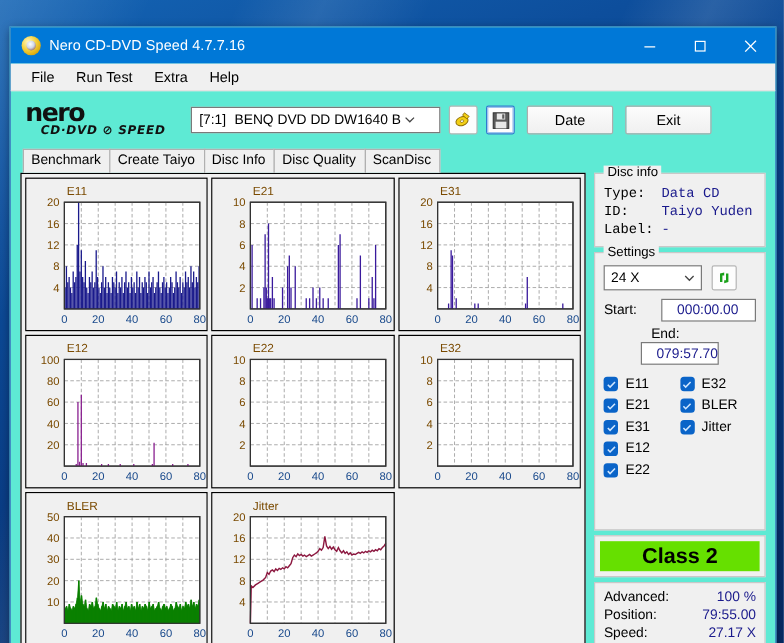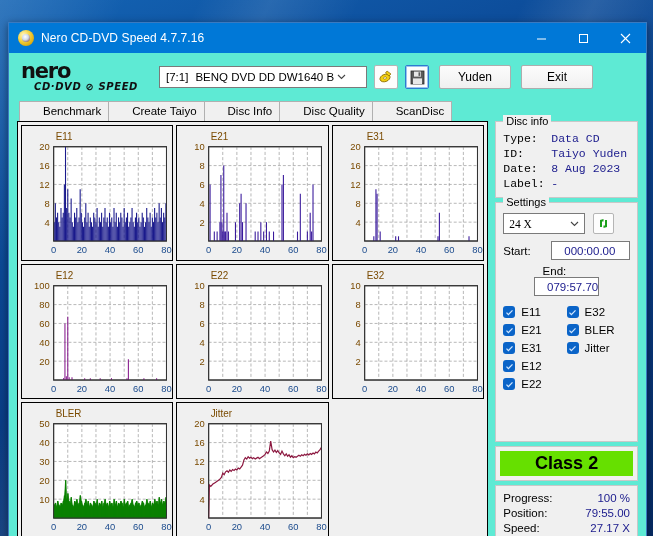--- a/index.html
+++ b/index.html
@@ -61,42 +61,42 @@
   .ticon.focus{border:1px solid #2e7bd0;box-shadow:0 0 0 1px #9cc4ee inset;}
   .btn{
     height:24px;min-width:72px;border:1px solid #adadad;background:linear-gradient(#fcfcfc,#f0f0f0);
     font-size:12px;color:#000;display:flex;align-items:center;justify-content:center;margin-left:10px;
     box-sizing:border-box;border-radius:2px;
   }
   
   .tabstrip{height:20px;display:flex;align-items:flex-end;padding-left:10px;flex:0 0 auto;
     position:relative;}
   .tab{
-    font-size:11.5px;color:#000;padding:2px 7px 3px 23px;border:1px solid #b0b0b0;border-bottom:none;
+    font-size:11.5px;color:#000;padding:2px 7px 3px 6px;border:1px solid #b0b0b0;border-bottom:none;
     background:#f0f0f0;margin-right:-1px;position:relative;white-space:nowrap;line-height:14px;
   }
   .tab.active{background:#fff;font-size:12px;padding:3px 8px 4px 8px;z-index:3;border-color:#9a9a9a;}
   
   .body{flex:1 1 auto;display:flex;padding:0 8px 8px 8px;gap:7px;min-height:0;}
   .charts-panel{
     width:472px;background:#f0f0f0;border:1px solid #000;box-sizing:border-box;
     display:grid;grid-template-columns:1fr 1fr 1fr;grid-template-rows:1fr 1fr 1fr;
     padding:3px;gap:3px;
   }
   .chart-cell{position:relative;background:#f0f0f0;border:1px solid #000;box-sizing:border-box;overflow:hidden;}
   .chart-cell.empty{border:none;background:transparent;}
   .chart-cell svg{display:block;width:100%;height:100%;}
   
   .side{width:143px;display:flex;flex-direction:column;gap:4px;}
   .group{border:1px solid #c8c8c8;background:#f0f0f0;position:relative;padding:7px 7px 6px 7px;box-sizing:border-box;}
   .group-title{position:absolute;top:-7px;left:7px;background:#f0f0f0;padding:0 3px;font-size:11px;color:#000;}
   .kv{display:flex;font-size:11.5px;line-height:15px;color:#000;font-family:Liberation Mono, monospace;}
   .kv .k{width:48px;flex:0 0 auto;}
   .kv .v{color:#1a1a8c;}
-  .speed-row{display:flex;align-items:center;margin-bottom:7px;font-family:Liberation Serif, serif;}
+  .speed-row{display:flex;align-items:center;margin-bottom:7px;}
   .speed-sel{width:82px;height:21px;border:1px solid #7a7a7a;background:#fff;display:flex;align-items:center;
     font-size:11.5px;padding:0 2px 0 5px;box-sizing:border-box;}
   .speed-sel .lbl{flex:1 1 auto;}
   .refresh{width:21px;height:21px;border:1px solid #b5b5b5;background:#fdfdfd;margin-left:8px;
     display:flex;align-items:center;justify-content:center;box-sizing:border-box;border-radius:2px;}
   .fld-row{display:flex;align-items:center;margin-bottom:5px;}
   .fld-row .k{width:48px;font-size:11.5px;color:#000;}
   .fld{flex:1 1 auto;height:19px;border:1px solid #7a7a7a;background:#fff;font-size:11.5px;color:#1a1a8c;
     display:flex;align-items:center;padding-left:12px;box-sizing:border-box;}
   .cbgrid{display:grid;grid-template-columns:1fr 1fr;row-gap:6px;}
@@ -134,20 +134,26 @@
       </div>
       <div class="tb-btn close">
         <svg width="11" height="11" viewBox="0 0 11 11">
             <line x1="1" y1="1" x2="10" y2="10" stroke="#fff" stroke-width="1.1"></line>
             <line x1="10" y1="1" x2="1" y2="10" stroke="#fff" stroke-width="1.1"></line>
           </svg>
       </div>
     </div>
   </div>
 
+  <div class="menubar">
+    <div class="menu-item">File</div>
+    <div class="menu-item">Run Test</div>
+    <div class="menu-item">Extra</div>
+    <div class="menu-item">Help</div>
+  </div>
 
   <div class="toolbar">
     <div class="logo">
       <div class="logo-nero">nero</div>
       <div class="logo-sub">CD·DVD ⊘ SPEED</div>
     </div>
     <div class="drive-select">
       <span class="drive-id">[7:1]</span>
       <span class="drive-name">BENQ DVD DD DW1640 BSLB</span>
       <span class="chev">
@@ -164,21 +170,21 @@
       </svg>
     </div>
     <div class="ticon focus">
       <svg width="15" height="15" viewBox="0 0 15 15">
         <rect x="1" y="1" width="13" height="13" fill="#5b5b5b" stroke="#2b2b2b" stroke-width="0.8"></rect>
         <rect x="4" y="1.6" width="7" height="5" fill="#e8e8e8"></rect>
         <rect x="8.5" y="2.3" width="1.8" height="3.6" fill="#5b5b5b"></rect>
         <rect x="3" y="8.4" width="9" height="5.6" fill="#e8e8e8"></rect>
       </svg>
     </div>
-    <div class="btn">Yuden</div>
+    <div class="btn">Date</div>
     <div class="btn">Exit</div>
   </div>
 
   <div class="tabstrip">
     <div class="tab">Benchmark</div>
     <div class="tab">Create Taiyo</div>
     <div class="tab">Disc Info</div>
     <div class="tab">Disc Quality</div>
     <div class="tab">ScanDisc</div>
   </div>
@@ -698,24 +704,20 @@
         <div class="group-title">Disc info</div>
         <div class="kv">
             <span class="k">Type:</span>
             <span class="v">Data CD</span>
           </div>
         <div class="kv">
             <span class="k">ID:</span>
             <span class="v">Taiyo Yuden</span>
           </div>
         <div class="kv">
-            <span class="k">Date:</span>
-            <span class="v">8 Aug 2023</span>
-          </div>
-        <div class="kv">
             <span class="k">Label:</span>
             <span class="v">-</span>
           </div>
       </div>
 
       <div class="group" style="padding-top:10px;flex:1 1 auto;">
         <div class="group-title">Settings</div>
 
         <div class="speed-row">
           <div class="speed-sel">
@@ -812,21 +814,21 @@
           <div class="cb"></div>
         </div>
       </div>
 
       <div class="classbox">
         <div class="classbadge">Class 2</div>
       </div>
 
       <div class="statbox">
         <div class="stat">
-            <span class="k">Progress:</span>
+            <span class="k">Advanced:</span>
             <span class="v">100 %</span>
           </div>
         <div class="stat">
             <span class="k">Position:</span>
             <span class="v">79:55.00</span>
           </div>
         <div class="stat">
             <span class="k">Speed:</span>
             <span class="v">27.17 X</span>
           </div>

